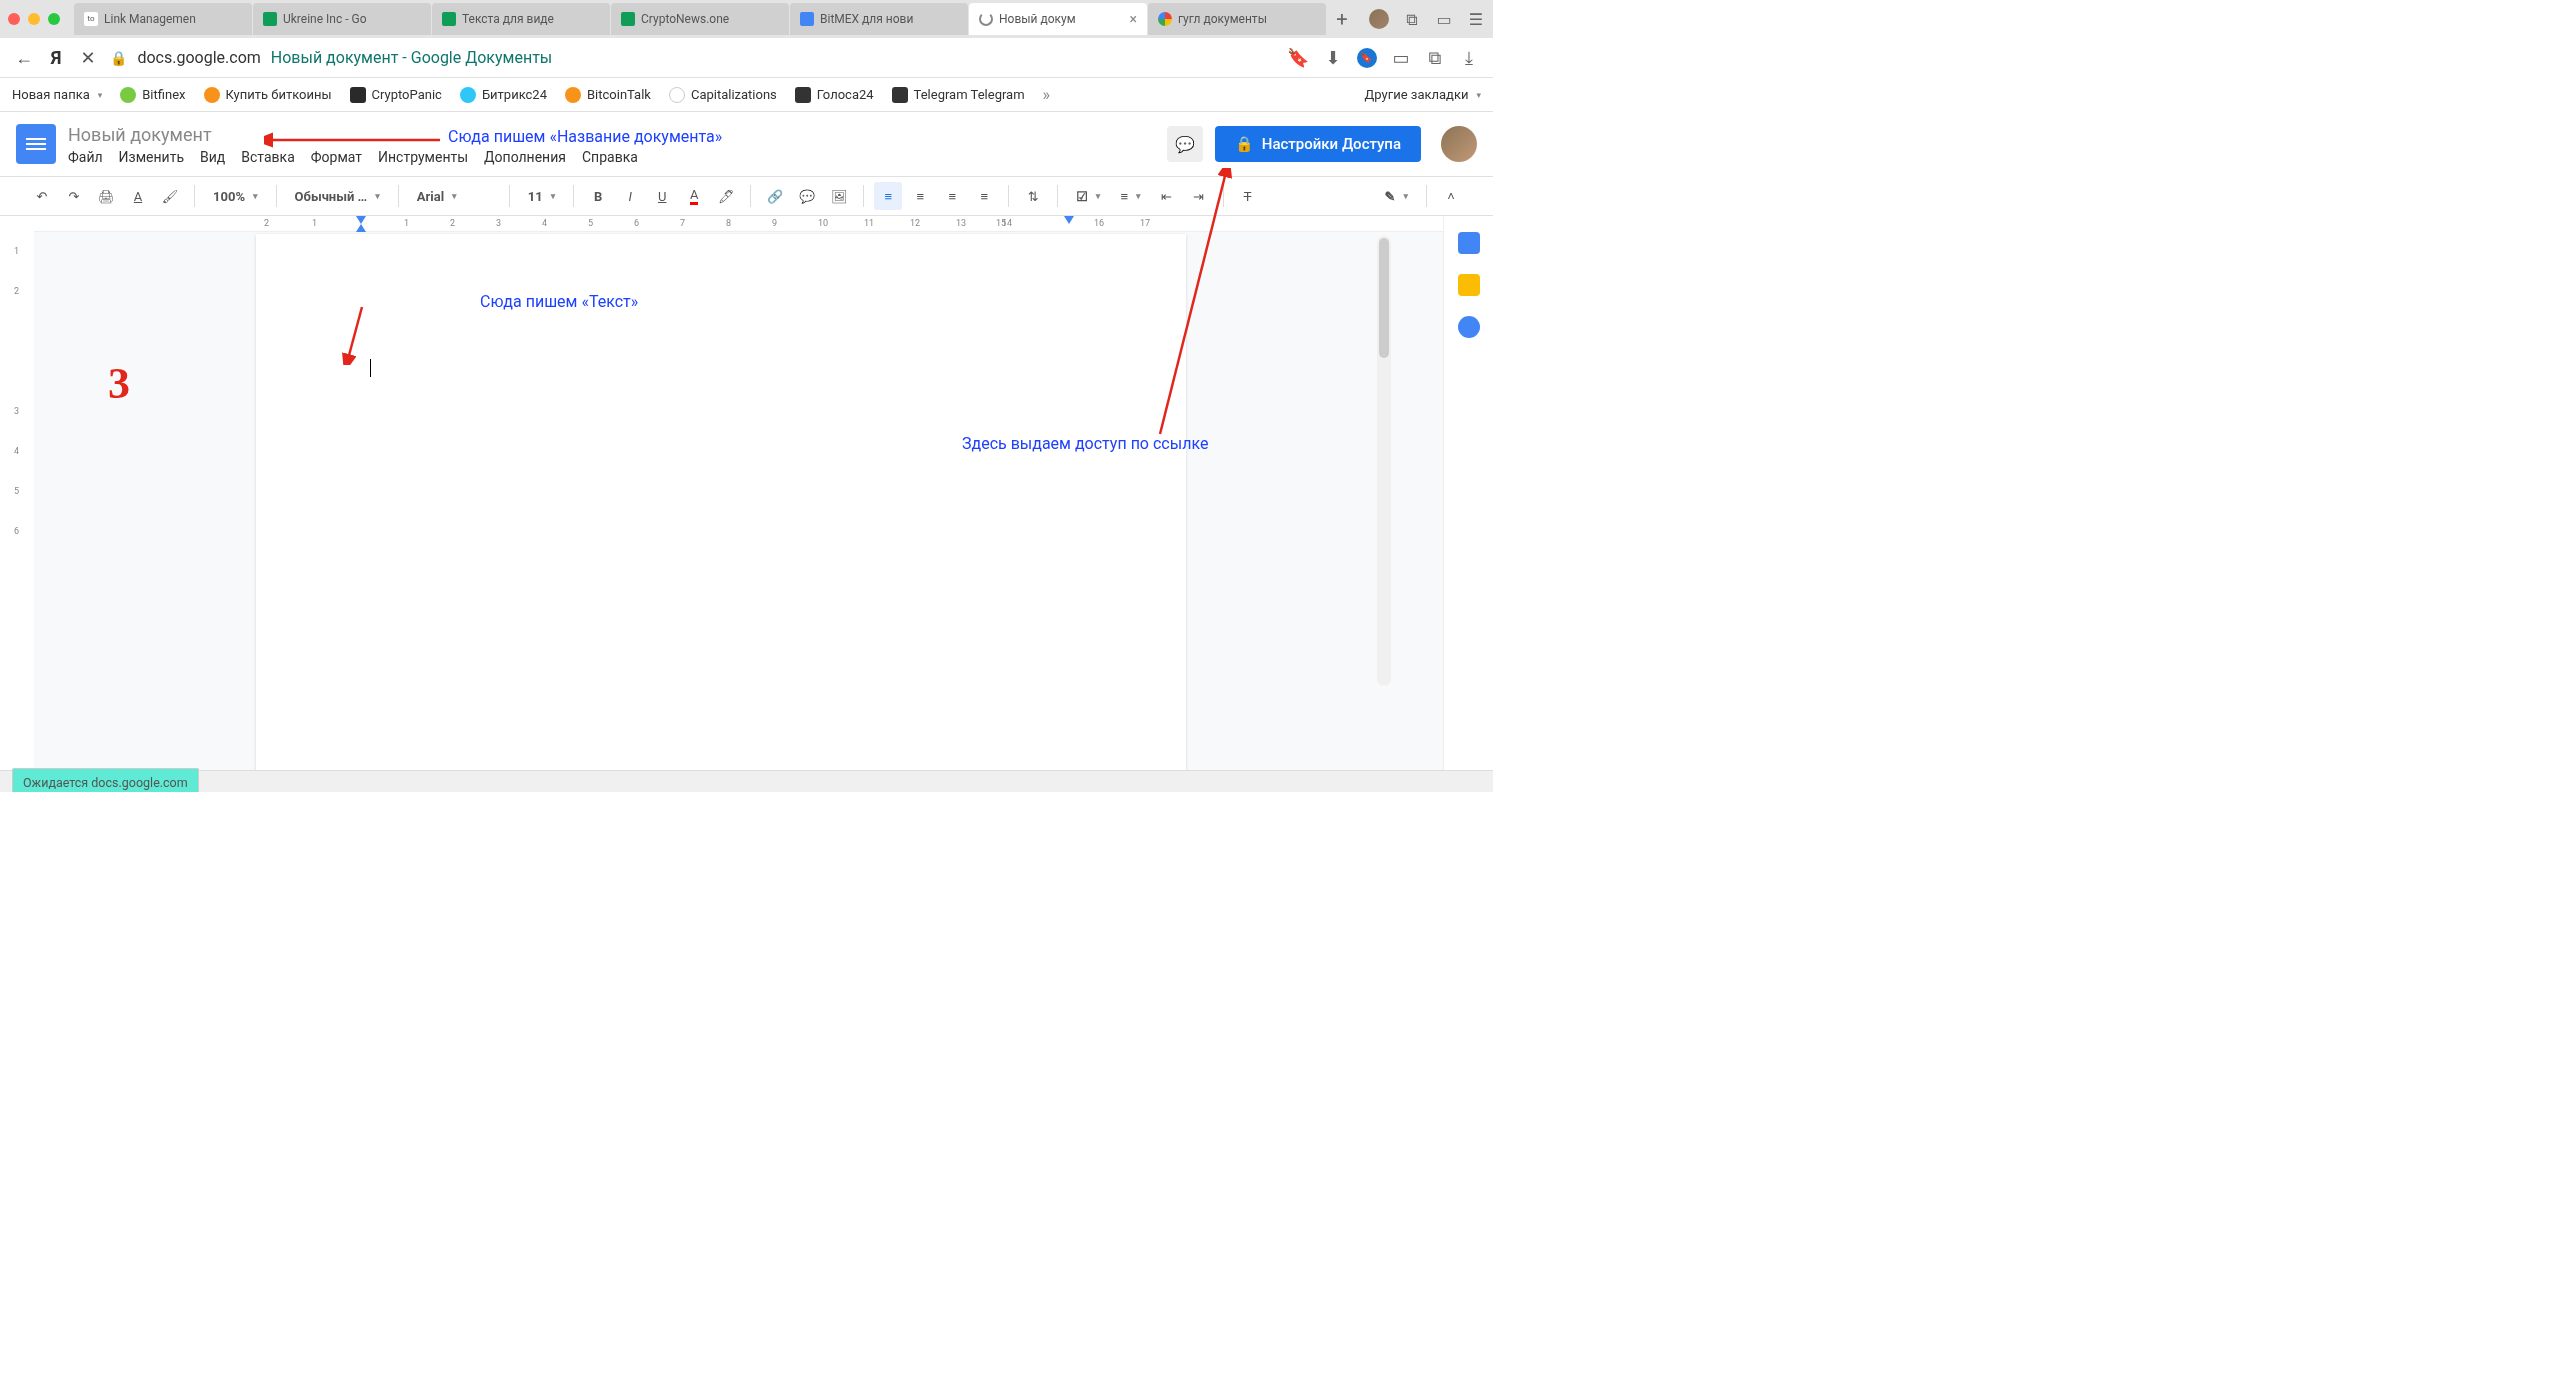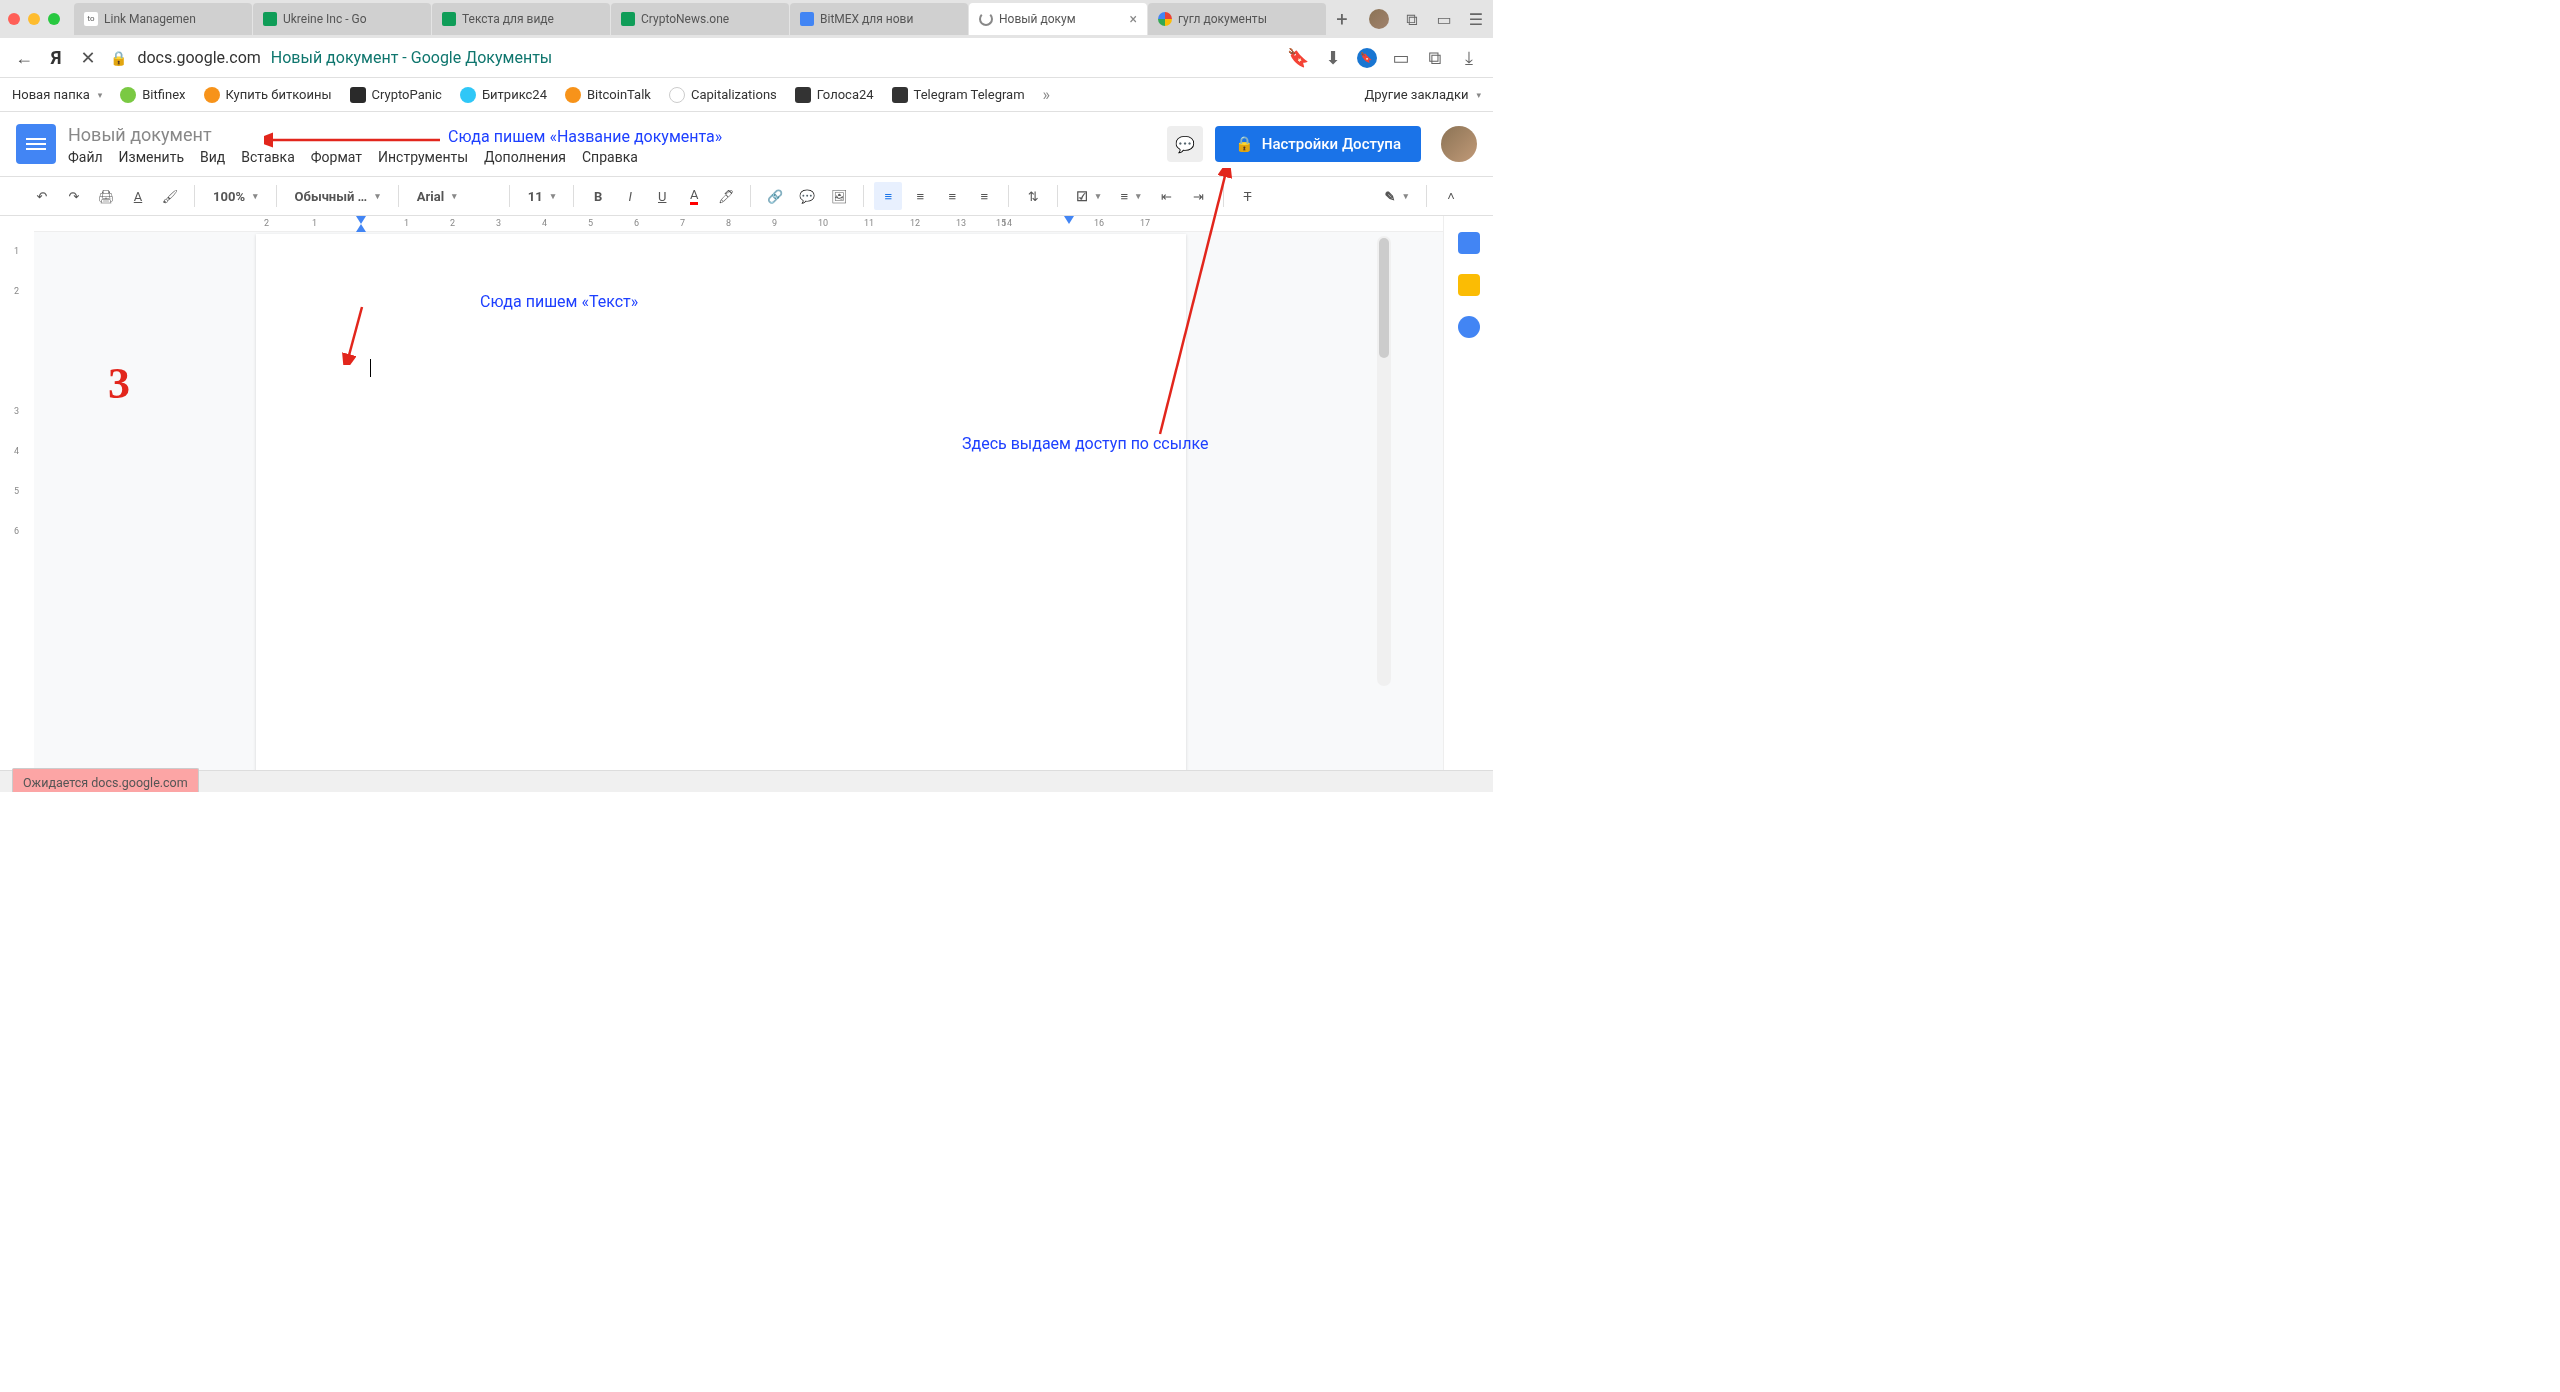--- a/index.html
+++ b/index.html
@@ -78,21 +78,21 @@
 .side-ico { width:22px; height:22px; border-radius:4px; }
 .scrollbar { position:absolute; right:52px; top:20px; width:14px; height:450px; background:#f0f0f0; border-radius:7px; }
 .scroll-thumb { width:10px; height:120px; background:#ccc; border-radius:5px; margin:2px; }
 
 
 .anno { position:absolute; font-size:16px; font-weight:400; color:#1e40ff; pointer-events:none; z-index:100; }
 .big-red { position:absolute; font-size:44px; font-weight:800; color:#e2261c; z-index:100; font-family: Georgia, serif; }
 
 
 .status { position:absolute; bottom:0; left:0; right:0; height:22px; background:#f0f0f0; border-top:1px solid #ddd; display:flex; align-items:center; padding:0 12px; font-size:12.5px; color:#555; }
-.status-box { background:#fca5a5; border:1px solid #ccc; padding:6px 10px; border-radius:2px 2px 0 0; border-bottom:none; }
+.status-box { background:#5eead4; border:1px solid #ccc; padding:6px 10px; border-radius:2px 2px 0 0; border-bottom:none; }
 
 svg.arrow { position:absolute; pointer-events:none; z-index:99; }
 </style>
 </head>
 <body>
 
 <div class="tab-bar">
   <div class="traffic-lights">
     <div class="tl red"></div>
     <div class="tl yellow"></div>

